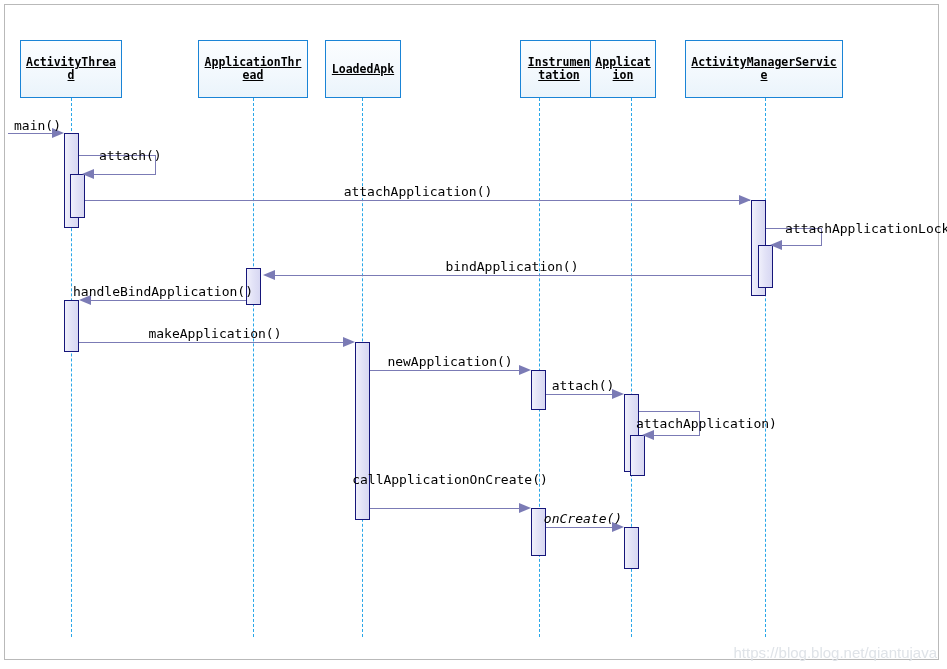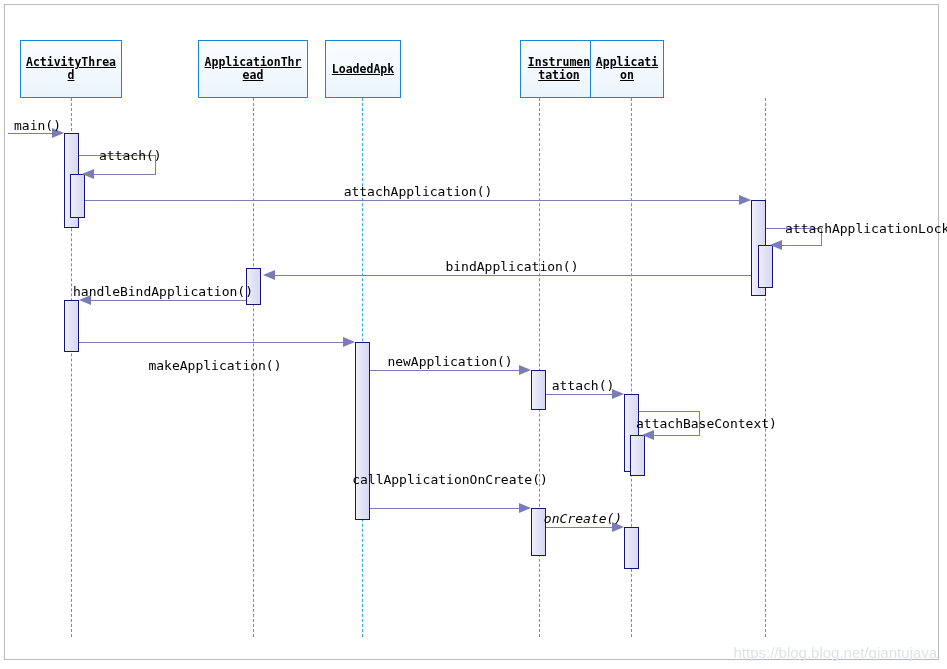--- a/index.html
+++ b/index.html
@@ -158,22 +158,25 @@
   </div>
   <div class="participant" style="left:198px; top:40px; width:110px; height:58px;">
     <span>ApplicationThread</span>
   </div>
   <div class="participant" style="left:325px; top:40px; width:76px; height:58px;">
     <span>LoadedApk</span>
   </div>
   <div class="participant" style="left:500px; top:40px; width:78px; height:58px;margin-left:20px;">
     <span>Instrumentation</span>
   </div>
-  <div class="participant" style="left:590px; top:40px; width:74px; height:58px;">
+  <div class="participant" style="left:590px; top:40px; width:66px; height:58px;">
     <span>Application</span>
+  </div>
+  <div class="participant" style="left:685px; top:40px; width:158px; height:58px;">
+    <span>ActivityManagerService</span>
   </div>
 
   <div class="activation" style="left:64px; top:133px; width:15px; height:95px;"></div>
   <div class="activation" style="left:70px; top:174px; width:15px; height:44px;"></div>
 
   <div class="activation" style="left:751px; top:200px; width:15px; height:96px;"></div>
   <div class="activation" style="left:758px; top:245px; width:15px; height:43px;"></div>
 
   <div class="activation" style="left:246px; top:268px; width:15px; height:37px;"></div>
 
@@ -212,35 +215,35 @@
   <div class="msg-line" style="left:274px; top:275px; width:487px;"></div>
   <div class="arrow left" style="left:263px; top:270px;"></div>
   <div class="msg-label center" style="left:512px; top:259px;">bindApplication()</div>
 
   <div class="msg-line" style="left:90px; top:300px; width:157px;"></div>
   <div class="arrow left" style="left:79px; top:295px;"></div>
   <div class="msg-label center" style="left:163px; top:284px;">handleBindApplication()</div>
 
   <div class="msg-line" style="left:79px; top:342px; width:266px;"></div>
   <div class="arrow right" style="left:343px; top:337px;"></div>
-  <div class="msg-label center" style="left:215px; top:326px;margin-top:32px;">makeApplication()</div>
+  <div class="msg-label center" style="left:215px; top:326px;">makeApplication()</div>
 
   <div class="msg-line" style="left:370px; top:370px; width:151px;"></div>
   <div class="arrow right" style="left:519px; top:365px;"></div>
   <div class="msg-label center" style="left:450px; top:354px;">newApplication()</div>
 
   <div class="msg-line" style="left:546px; top:394px; width:68px;"></div>
   <div class="arrow right" style="left:612px; top:389px;"></div>
   <div class="msg-label center" style="left:583px; top:378px;">attach()</div>
 
   <div class="msg-line" style="left:639px; top:411px; width:61px;"></div>
   <div class="msg-vline" style="left:699px; top:411px; height:24px;"></div>
   <div class="msg-line" style="left:646px; top:435px; width:54px;"></div>
   <div class="arrow left" style="left:642px; top:430px;"></div>
-  <div class="msg-label" style="left:636px; top:416px;">attachBaseContext)</div>
+  <div class="msg-label" style="left:636px; top:416px;">attachApplication)</div>
 
   <div class="msg-line" style="left:370px; top:508px; width:151px;"></div>
   <div class="arrow right" style="left:519px; top:503px;"></div>
   <div class="msg-label center" style="left:450px; top:472px;">callApplicationOnCreate()</div>
 
   <div class="msg-line" style="left:546px; top:527px; width:68px;"></div>
   <div class="arrow right" style="left:612px; top:522px;"></div>
   <div class="msg-label center" style="left:583px; top:511px;font-style:italic;">onCreate()</div>
 
   <div class="watermark">https://blog.blog.net/qiantujava</div>

